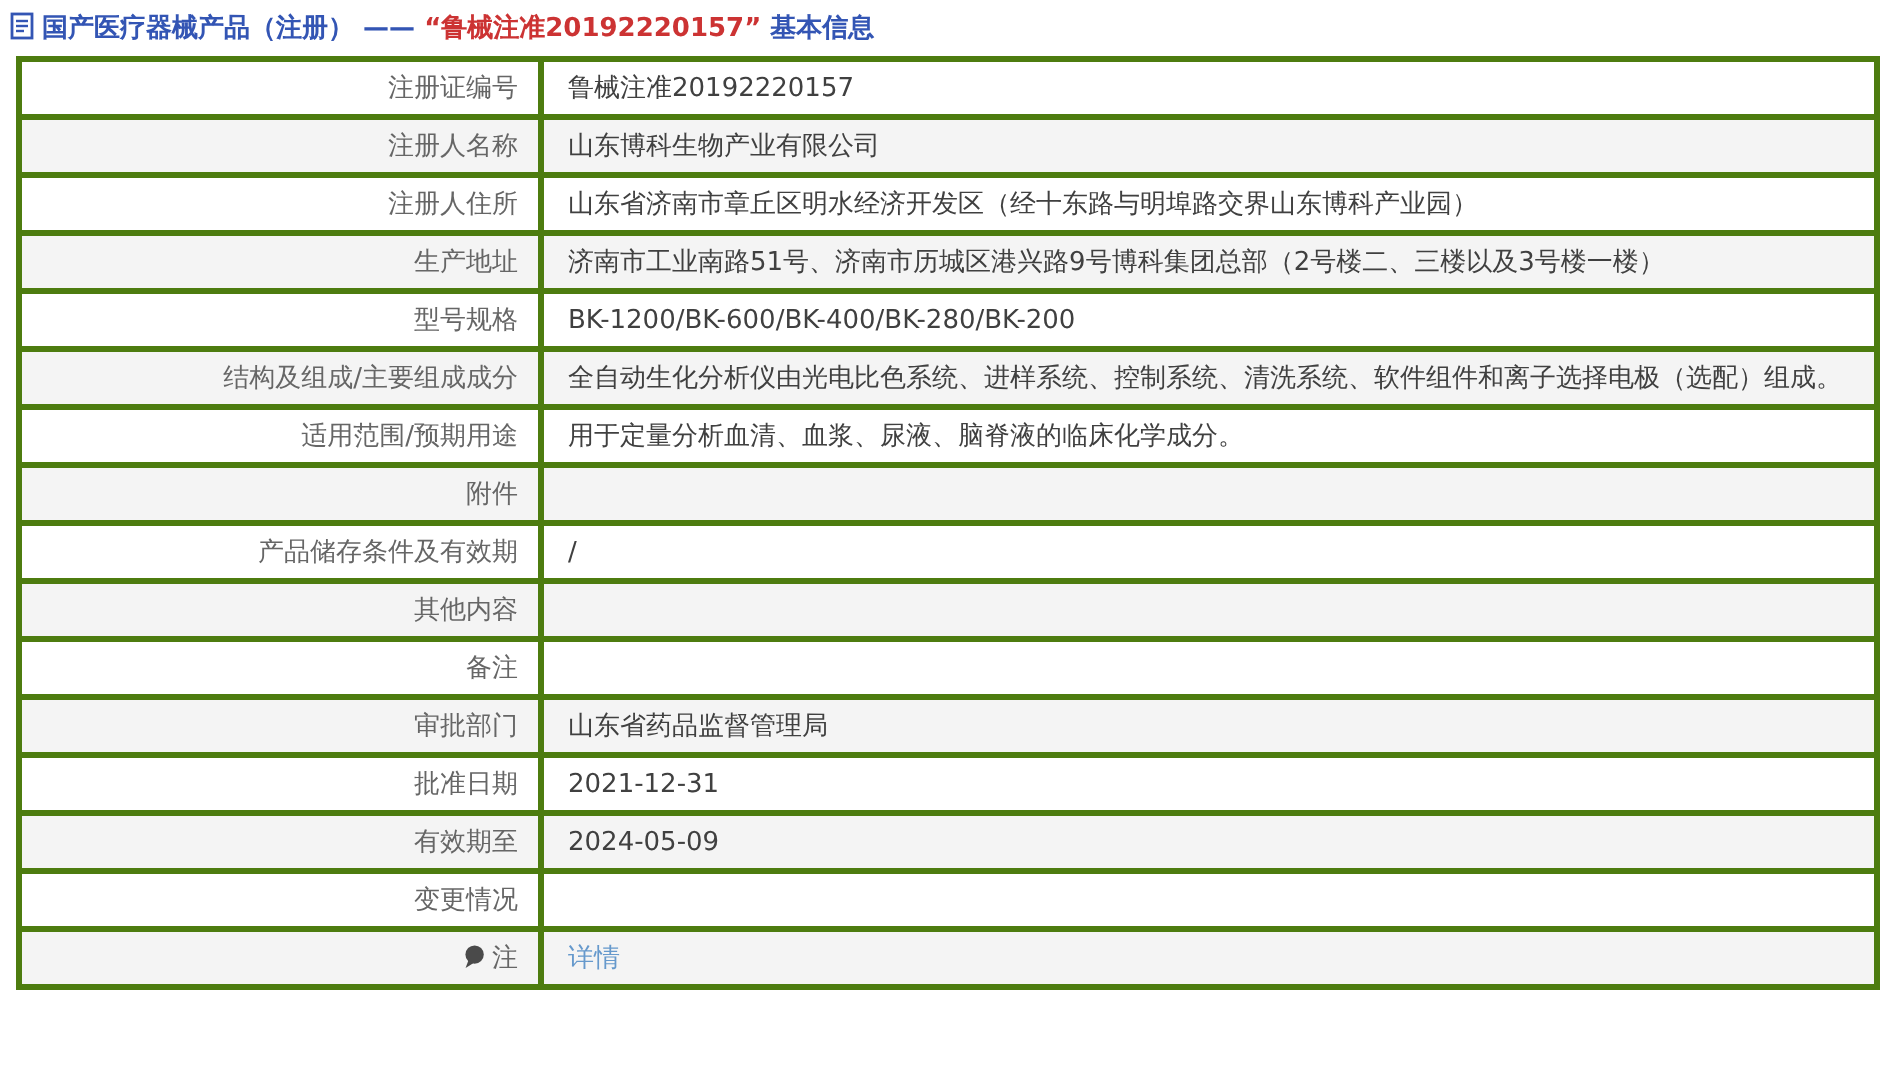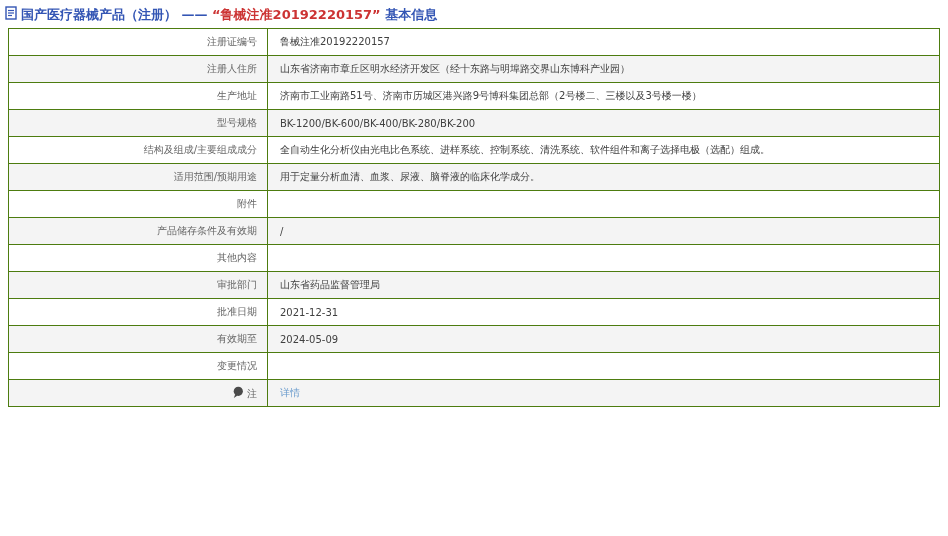--- a/index.html
+++ b/index.html
@@ -24,23 +24,23 @@
     white-space: nowrap;
   }
   .page-title .hl { color: #cc3333; }
   table.info-table {
     width: 932px;
     margin: 0 8px;
     border-collapse: collapse;
     table-layout: fixed;
   }
   td {
-    border: 1px solid #4d7c0f;
+    border: 3px solid #4d7c0f;
     height: 26px;
-    font-size: 10px;
+    font-size: 13px;
     vertical-align: middle;
     overflow: hidden;
     white-space: nowrap;
   }
   td.label-cell {
     width: 248px;
     text-align: right;
     color: #666666;
     padding: 0 10px 0 0;
   }
@@ -72,20 +72,24 @@
   </div>
 </div>
 
 <table class="info-table">
   <tbody class="rows">
   <tr>
     <td class="label-cell">注册证编号</td>
     <td class="value-cell">鲁械注准20192220157</td>
   </tr>
 
+  <tr>
+    <td class="label-cell">注册人名称</td>
+    <td class="value-cell">山东博科生物产业有限公司</td>
+  </tr>
 
   <tr>
     <td class="label-cell">注册人住所</td>
     <td class="value-cell">山东省济南市章丘区明水经济开发区（经十东路与明埠路交界山东博科产业园）</td>
   </tr>
 
   <tr>
     <td class="label-cell">生产地址</td>
     <td class="value-cell">济南市工业南路51号、济南市历城区港兴路9号博科集团总部（2号楼二、三楼以及3号楼一楼）</td>
   </tr>
@@ -115,20 +119,24 @@
   <tr>
     <td class="label-cell">产品储存条件及有效期</td>
     <td class="value-cell">/</td>
   </tr>
 
   <tr>
     <td class="label-cell">其他内容</td>
     <td class="value-cell"></td>
   </tr>
 
+  <tr>
+    <td class="label-cell">备注</td>
+    <td class="value-cell"></td>
+  </tr>
 
   <tr>
     <td class="label-cell">审批部门</td>
     <td class="value-cell">山东省药品监督管理局</td>
   </tr>
 
   <tr>
     <td class="label-cell">批准日期</td>
     <td class="value-cell">2021-12-31</td>
   </tr>

